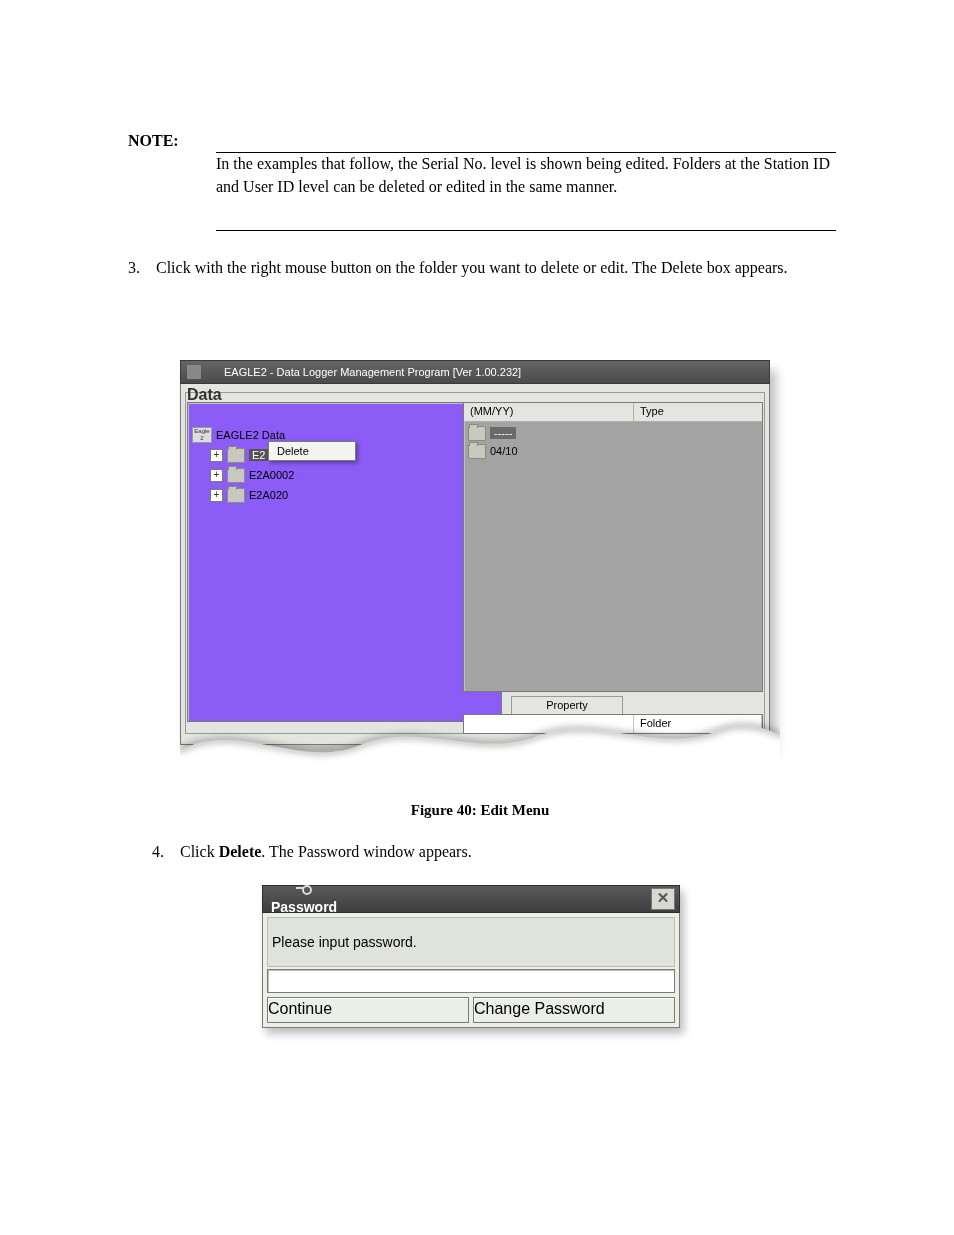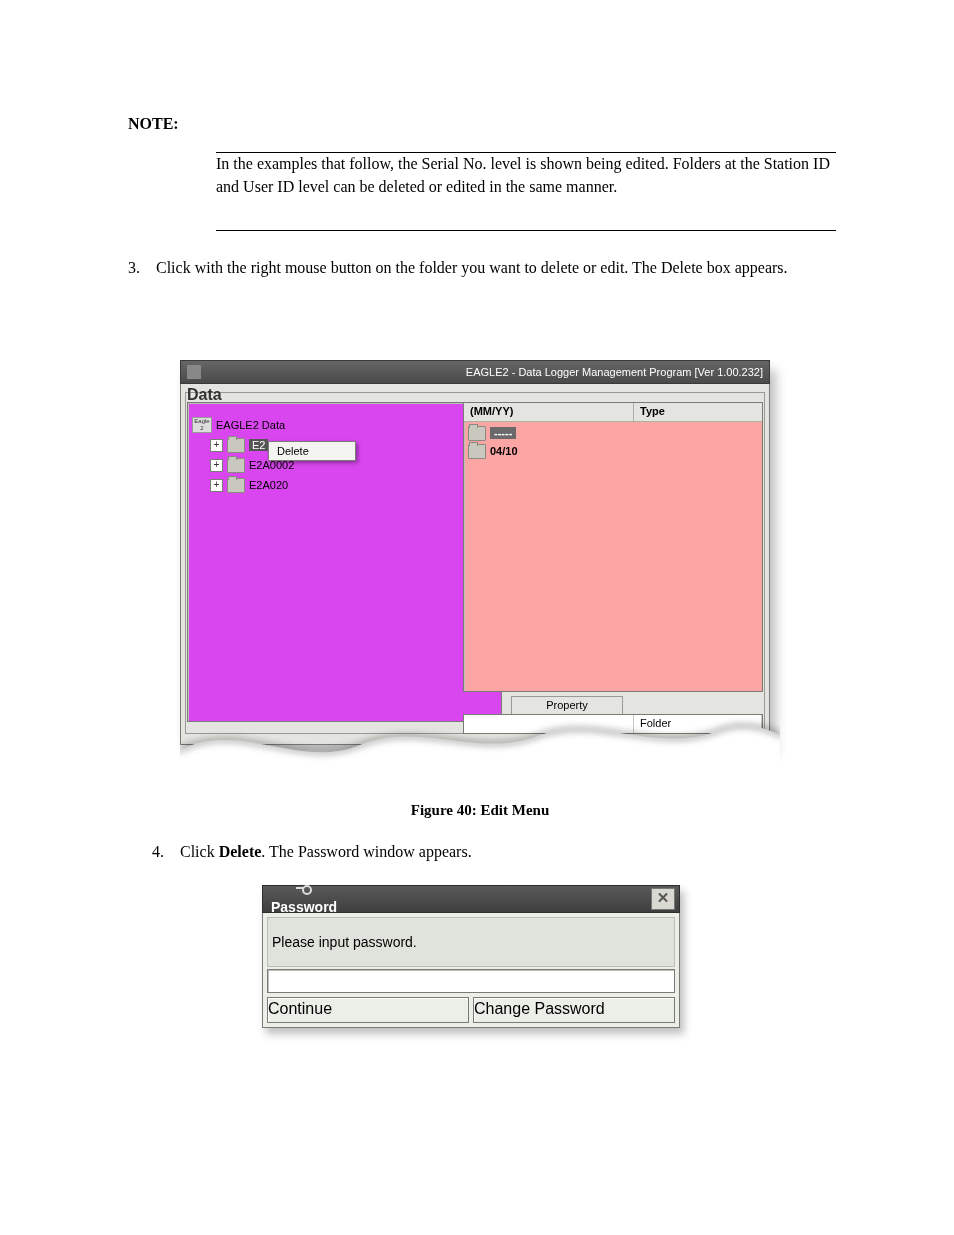--- a/index.html
+++ b/index.html
@@ -14,21 +14,21 @@
     position: relative;
   }
   .page {
     position: relative;
     width: 954px;
     height: 1235px;
   }
   .note-block {
     position: absolute;
     left: 128px;
-    top: 115px;
+    top: 132px;
     width: 700px;
   }
   .note-label {
     font-weight: bold;
     display: inline-block;
     width: 80px;
     vertical-align: top;
   }
   .note-rule-top {
     position: absolute;
@@ -83,21 +83,20 @@
   }
   .app-titlebar {
     height: 22px;
     background: linear-gradient(#666, #4a4a4a);
     color: #fff;
     display: flex;
     align-items: center;
     padding: 0 6px;
     gap: 23px;
     border: 1px solid #3a3a3a;
-    justify-content: space-between;
   }
   .app-title-icon {
     width: 14px; height: 14px;
     background: #888;
     display: inline-block;
   }
   .app-body {
     background: #e4e4e0;
     border: 1px solid #7a7a76;
     border-top: none;
@@ -120,37 +119,36 @@
     right: 4px;
     height: 340px;
     border: 1px solid #9a9a94;
   }
   .tree-pane {
     position: absolute;
     left: 6px;
     top: 18px;
     width: 315px;
     height: 320px;
-    background: #d946ef;
+    background: #8b5cf6;
     border: 1px solid #7a7a76;
     box-sizing: border-box;
-    padding: 12px 4px;
+    padding: 22px 4px;
     box-shadow: inset 1px 1px 0 #bfbfbb;
   }
   .list-pane {
     position: absolute;
     left: 282px;
     top: 18px;
     width: 300px;
     height: 290px;
-    background: #fca5a5;
+    background: #a3a3a3;
     border: 1px solid #7a7a76;
     box-sizing: border-box;
     box-shadow: inset 1px 1px 0 #bfbfbb;
-    font-weight: bold;
   }
   .list-header {
     height: 18px;
     display: flex;
     background: #e4e4e0;
     border-bottom: 1px solid #b0b0aa;
     font-size: 11px;
   }
   .list-header .col {
     padding: 2px 6px;

